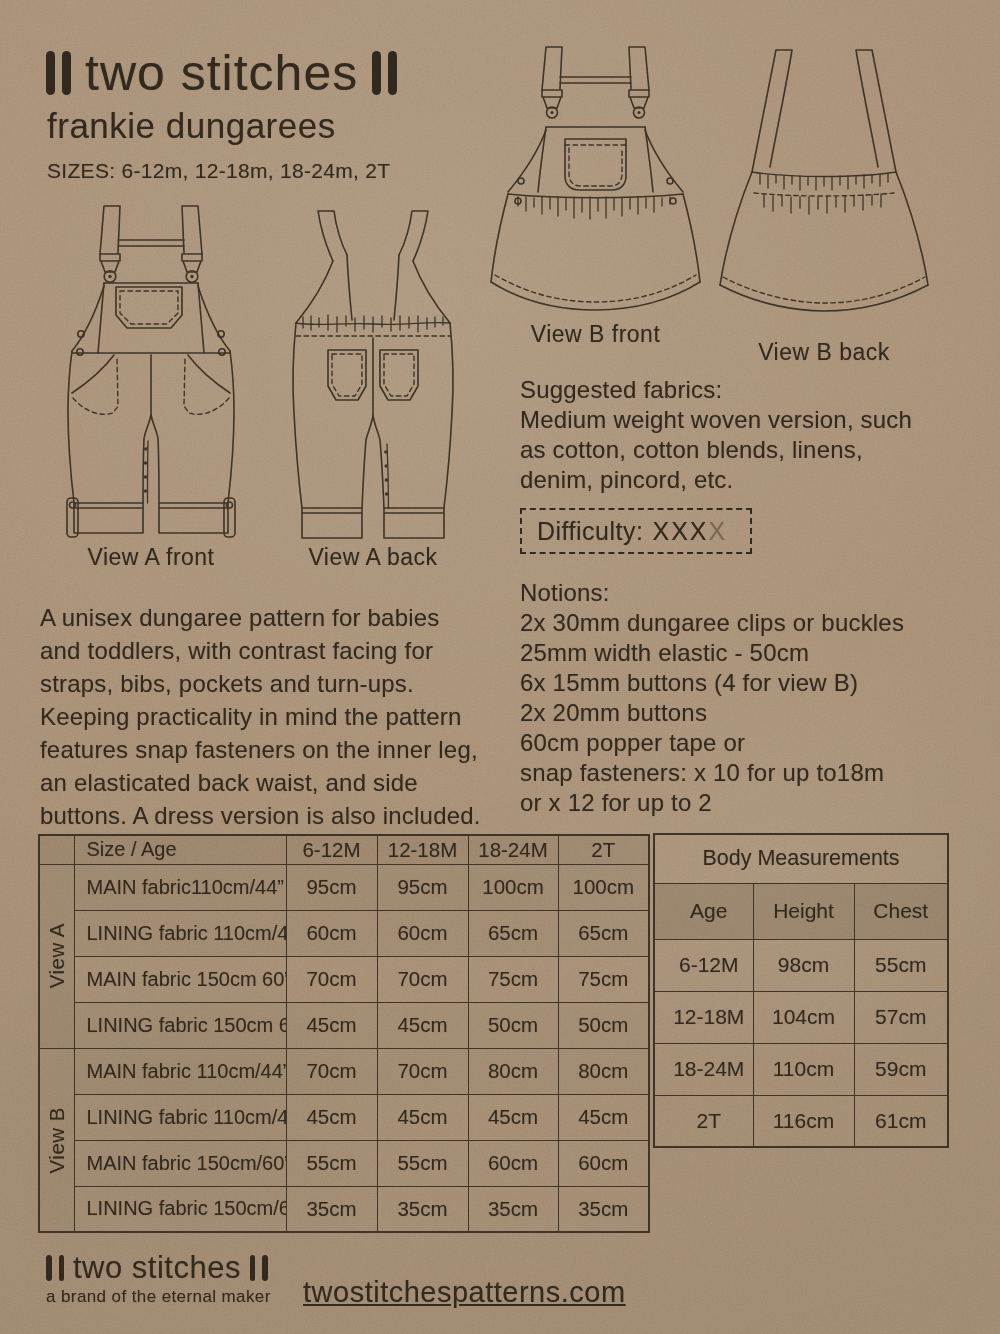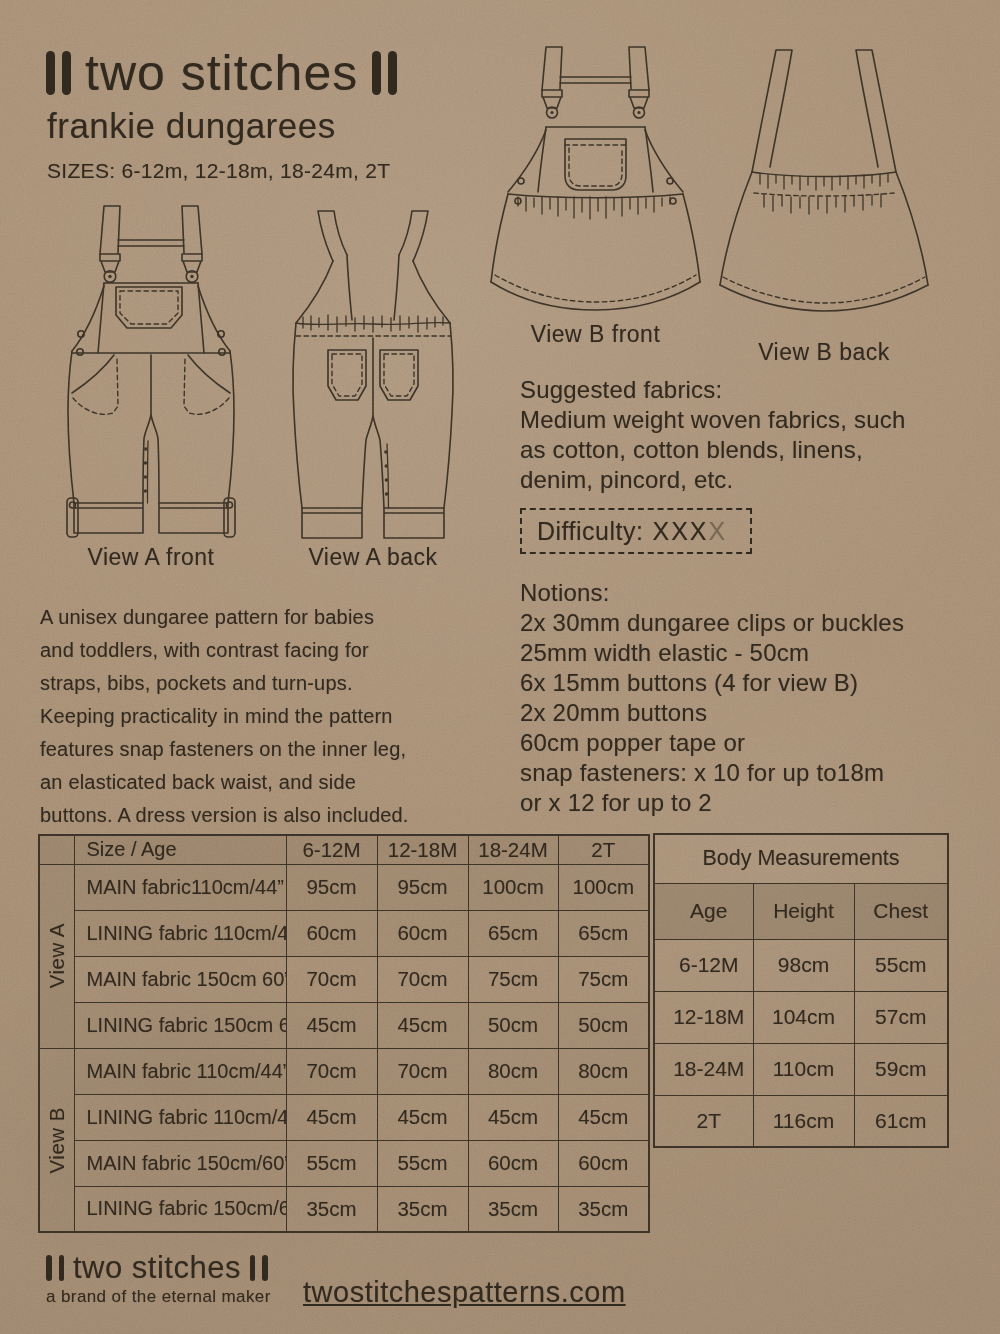--- a/index.html
+++ b/index.html
@@ -32,21 +32,21 @@
 
   
   .illus svg{display:block;width:100%;height:100%;color:var(--line-color);}
   .illus path,.illus rect,.illus circle{fill:none;stroke:currentColor;stroke-width:1.6;stroke-linecap:round;stroke-linejoin:round;}
   .illus .dash{stroke-dasharray:4.5 3.5;stroke-width:1.4;}
   .illus .thin{stroke-width:1.3;}
   .illus .dot{fill:currentColor;stroke:none;}
   .illus-label{font-size:23px;letter-spacing:.5px;text-align:center;}
 
   
-  .para{font-size:20px;line-height:33px;letter-spacing:.2px;}
+  .para{font-size:24px;line-height:33px;letter-spacing:.2px;}
   .para-sm{font-size:24px;line-height:30px;letter-spacing:.2px;}
 
   
   .difficulty-box{
     width:232px;height:46px;border:2.5px dashed var(--ink-color);
     display:flex;align-items:center;padding-left:15px;box-sizing:border-box;
     font-size:25px;letter-spacing:.5px;
   }
   .difficulty-box .rating{letter-spacing:2px;margin-left:9px;}
   .difficulty-box .faded{opacity:.42;}
@@ -236,21 +236,21 @@
     <div>and toddlers, with contrast facing for</div>
     <div>straps, bibs, pockets and turn-ups.</div>
     <div>Keeping practicality in mind the pattern</div>
     <div>features snap fasteners on the inner leg,</div>
     <div>an elasticated back waist, and side</div>
     <div>buttons. A dress version is also included.</div>
   </div>
 
   <div class="abs para-sm" style="left:520px;top:375px;width:460px;">
     <div>Suggested fabrics:</div>
-    <div>Medium weight woven fabrics, such</div>
+    <div>Medium weight woven version, such</div>
     <div>as cotton, cotton blends, linens,</div>
     <div>denim, pincord, etc.</div>
   </div>
 
   <div class="abs difficulty-box" style="left:520px;top:508px;">
     <span>Difficulty:</span>
     <span class="rating">XXX</span>
     <span class="rating faded" style="margin-left:0;">X</span>
   </div>
 

